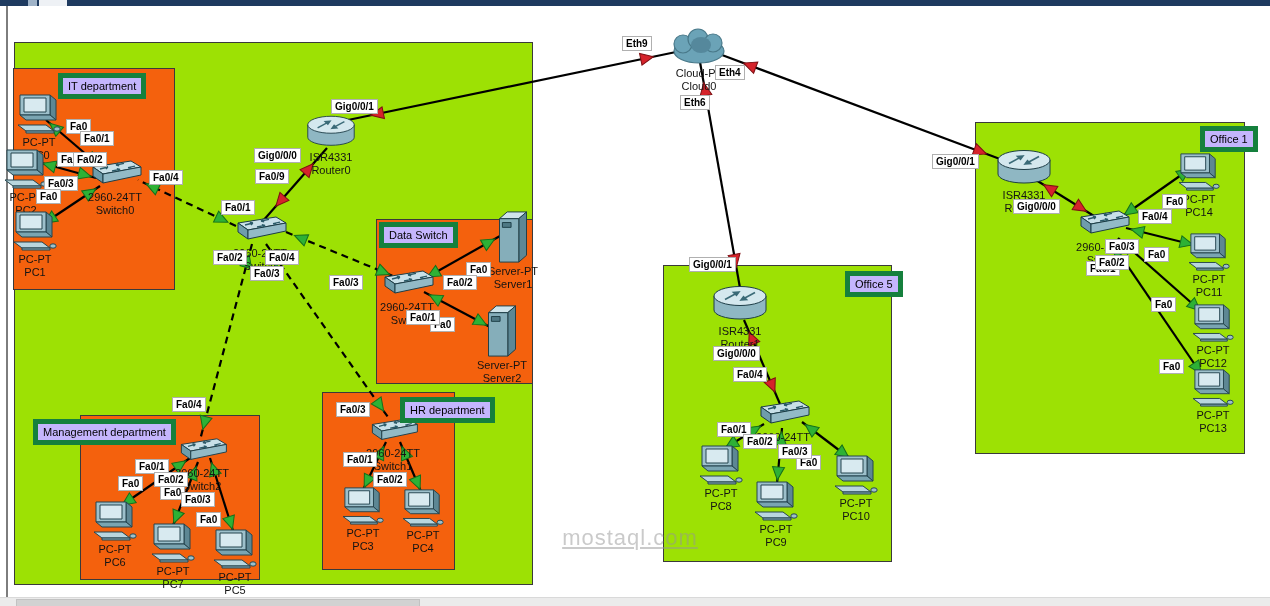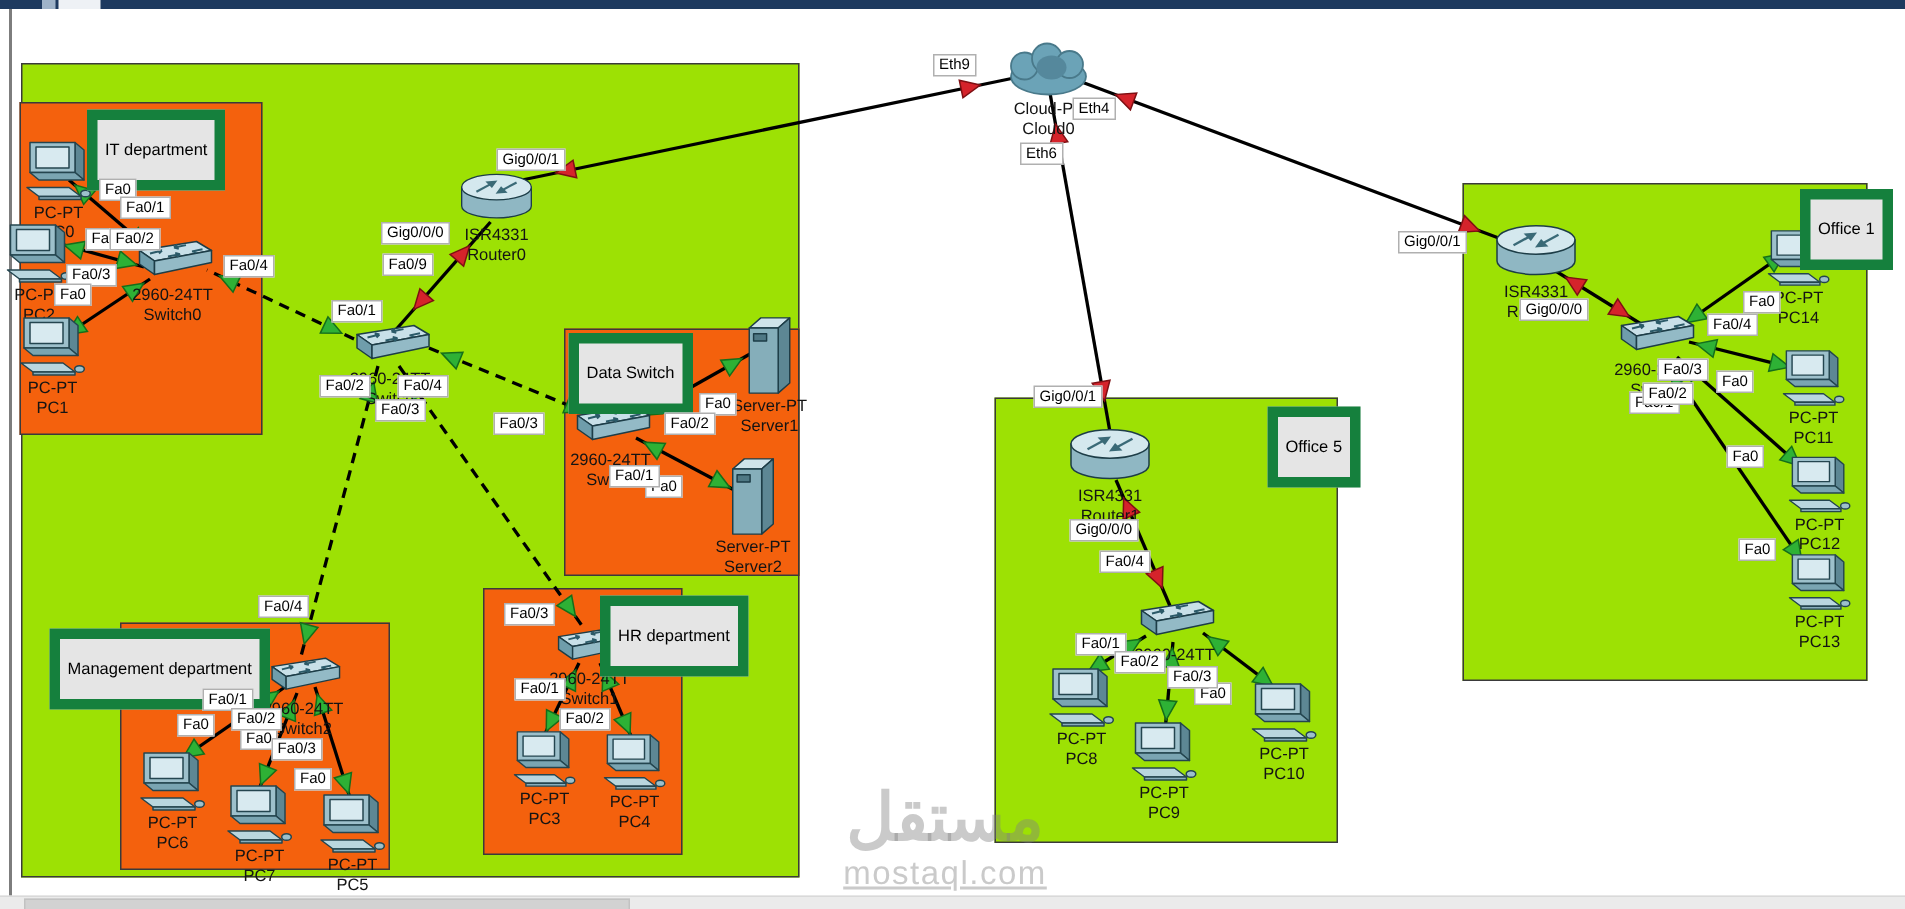--- a/index.html
+++ b/index.html
@@ -2,28 +2,28 @@
 <html><head>
 <meta charset="utf-8">
 <style>
   html,body{margin:0;padding:0;background:#fff;}
   #canvas{position:relative;width:1270px;height:606px;background:#ffffff;overflow:hidden;
           font-family:"Liberation Sans",sans-serif;}
   #topbar{position:absolute;left:0;top:0;width:1270px;height:6px;z-index:9;}
   .topbar-seg{position:absolute;top:0;height:6px;}
   #workspace-border{position:absolute;left:6px;top:6px;width:2px;height:592px;background:#7d7d7d;z-index:1;}
   .zone{position:absolute;border:1px solid;z-index:1;}
-  .zone-label{position:absolute;z-index:4;background:#e5e5e5;border:7px solid #15803d;
-              font-size:11px;line-height:12px;padding:14px 5px;color:#000;white-space:nowrap;}
+  .zone-label{position:absolute;z-index:4;background:#c4b5fd;border:5px solid #15803d;
+              font-size:11px;line-height:12px;padding:2px 5px;color:#000;white-space:nowrap;}
   #links-svg{position:absolute;left:0;top:0;z-index:2;}
   .device{position:absolute;z-index:3;}
   .device-name{position:absolute;z-index:3;width:110px;text-align:center;font-size:11px;
                line-height:13px;color:#141414;}
   .port-label{position:absolute;z-index:4;background:#fff;border:1px solid #b0b0b0;
-              font-size:10px;line-height:11px;padding:1px 3px;color:#000;white-space:nowrap;}
+              font-size:10px;line-height:11px;padding:1px 3px;color:#000;white-space:nowrap;font-weight:bold;}
   #watermark{position:absolute;left:538px;top:524px;width:184px;text-align:center;z-index:8;pointer-events:none;}
   #watermark-ar{font-size:44px;font-weight:bold;color:rgba(128,128,128,0.42);line-height:44px;}
   #watermark-en{font-size:22px;color:rgba(150,150,150,0.5);line-height:28px;letter-spacing:1px;text-decoration:underline;}
   #hscroll-track{position:absolute;left:0;top:597px;width:1270px;height:9px;background:#ebebeb;
                  border-top:1px solid #d9d9d9;z-index:9;}
   #hscroll-thumb{position:absolute;left:16px;top:1px;width:402px;height:7px;background:#d2d2d2;
                  border:1px solid #c2c2c2;}
 </style>
 </head>
 <body>
@@ -607,20 +607,19 @@
       <div class="port-label" style="left: 1138px; top: 209px;">Fa0/4</div>
       <div class="port-label" style="left: 1144px; top: 247px;">Fa0</div>
       <div class="port-label" style="left: 1105px; top: 239px;">Fa0/3</div>
       <div class="port-label" style="left: 1086px; top: 261px;">Fa0/1</div>
       <div class="port-label" style="left: 1095px; top: 255px;">Fa0/2</div>
       <div class="port-label" style="left: 1151px; top: 297px;">Fa0</div>
       <div class="port-label" style="left: 1159px; top: 359px;">Fa0</div>
     </div>
 
   <div id="watermark">
-    <div id="watermark-ar">مستقل</div>
     <div id="watermark-en">mostaql.com</div>
   </div>
 
   <div id="hscroll-track">
     <div id="hscroll-thumb"></div>
   </div>
 </div>
 
 </body></html>

